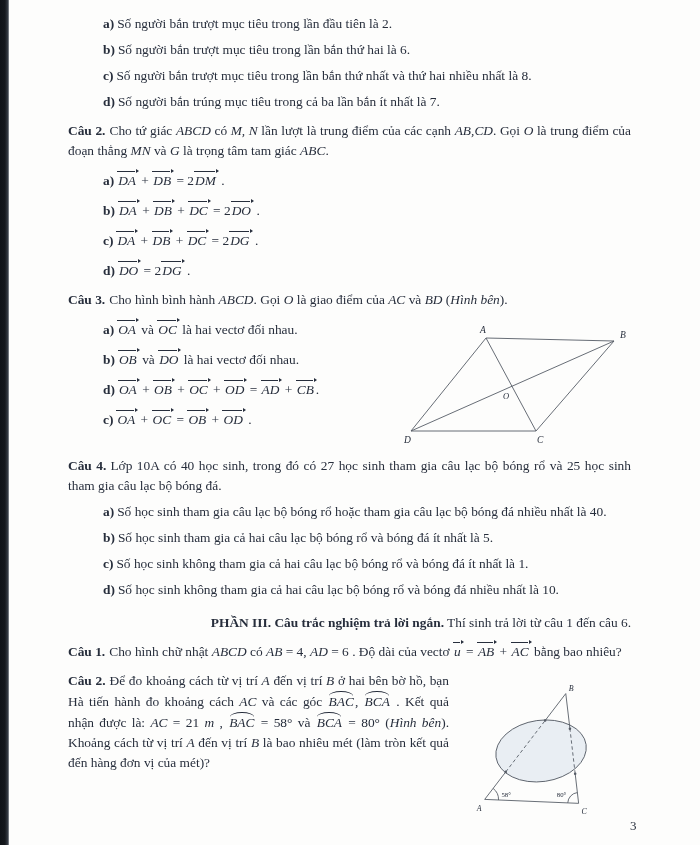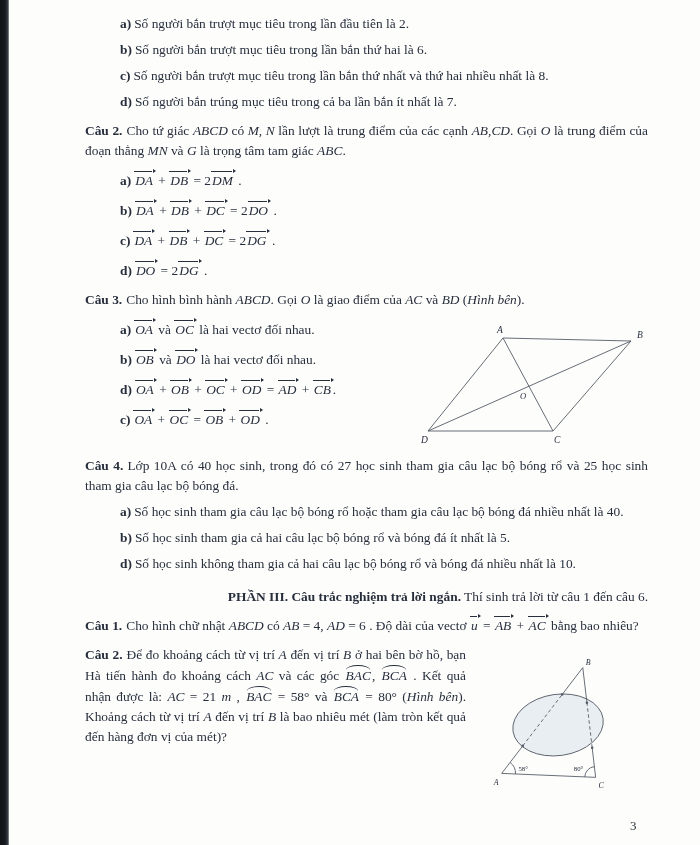--- a/index.html
+++ b/index.html
@@ -10,21 +10,21 @@
     overflow:hidden;
     font-family:"Liberation Serif","DejaVu Serif",serif;
     color:#272e3c;
     font-size:13.4px;
   }
   .scan-edge{
     position:absolute;left:0;top:0;width:9px;height:845px;
     background:linear-gradient(90deg,#101318 0%,#15181d 55%,#3a4049 90%,#b9bcc1 100%);
   }
   .content{
-    position:absolute;left:85px;top:8px;width:563px;
+    position:absolute;left:68px;top:8px;width:563px;
   }
   p{margin:0;}
   .opt{margin:6px 0 6px 35px;line-height:20px;}
   .opt b{margin-right:3px;}
   .q{margin:9px 0 6px;line-height:20px;}
   .q b{margin-right:4px;}
   .justify{text-align:justify;}
   .mitem{margin:9px 0 9px 35px;line-height:21px;}
   .mitem b{margin-right:3px;}
   .qopt{margin:6px 0;line-height:20px;text-indent:35px;}
@@ -102,20 +102,21 @@
           <text x="133" y="122">C</text>
           <text x="0" y="122">D</text>
           <text x="99" y="78" font-size="8.5">O</text>
         </g>
       </svg>
     </div>
 
     <p class="q justify"><b>Câu 4.</b><span>Lớp 10A có 40 học sinh, trong đó có 27 học sinh tham gia câu lạc bộ bóng rổ và 25 học sinh tham gia câu lạc bộ bóng đá.</span></p>
     <p class="qopt justify"><b>a)</b><span>Số học sinh tham gia câu lạc bộ bóng rổ hoặc tham gia câu lạc bộ bóng đá nhiều nhất là 40.</span></p>
     <p class="opt"><b>b)</b><span>Số học sinh tham gia cả hai câu lạc bộ bóng rổ và bóng đá ít nhất là 5.</span></p>
+    <p class="opt"><b>c)</b><span>Số học sinh không tham gia cả hai câu lạc bộ bóng rổ và bóng đá ít nhất là 1.</span></p>
     <p class="opt"><b>d)</b><span>Số học sinh không tham gia cả hai câu lạc bộ bóng rổ và bóng đá nhiều nhất là 10.</span></p>
 
     <p class="phead"><b>PHẦN III. Câu trắc nghiệm trả lời ngắn.</b> <span>Thí sinh trả lời từ câu 1 đến câu 6.</span></p>
 
     <p class="q"><b>Câu 1.</b><span>Cho hình chữ nhật <i>ABCD</i> có <i>AB</i> = 4, <i>AD</i> = 6 . Độ dài của vectơ <span class="vec">u</span> = <span class="vec">AB</span> + <span class="vec">AC</span> bằng bao nhiêu?</span></p>
 
     <div>
       <svg class="lake-svg" width="178" height="158" viewBox="0 0 180 158">
         <ellipse cx="85" cy="84" rx="46" ry="31" transform="rotate(-8 85 84)" fill="#e9eef3" stroke="#565c66" stroke-width="0.9"></ellipse>
         <g stroke="#565c66" stroke-width="0.9" fill="none">

